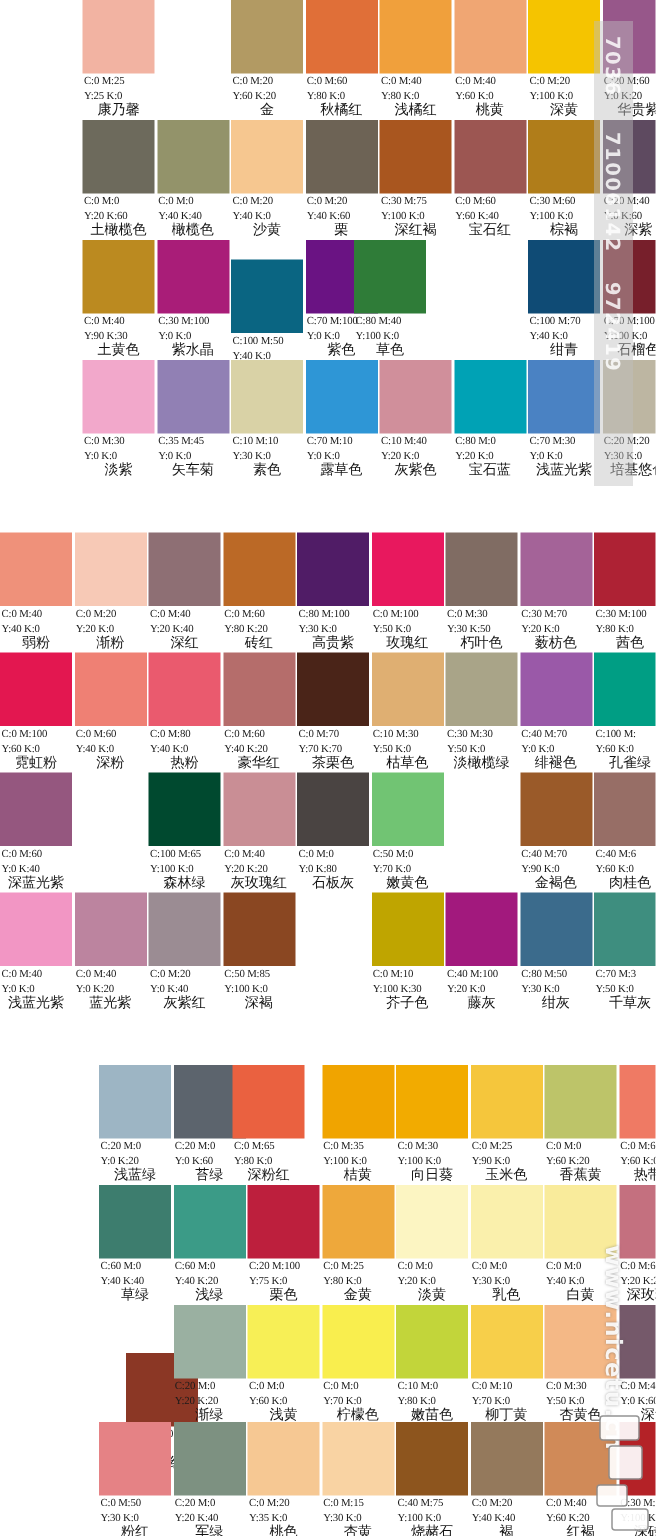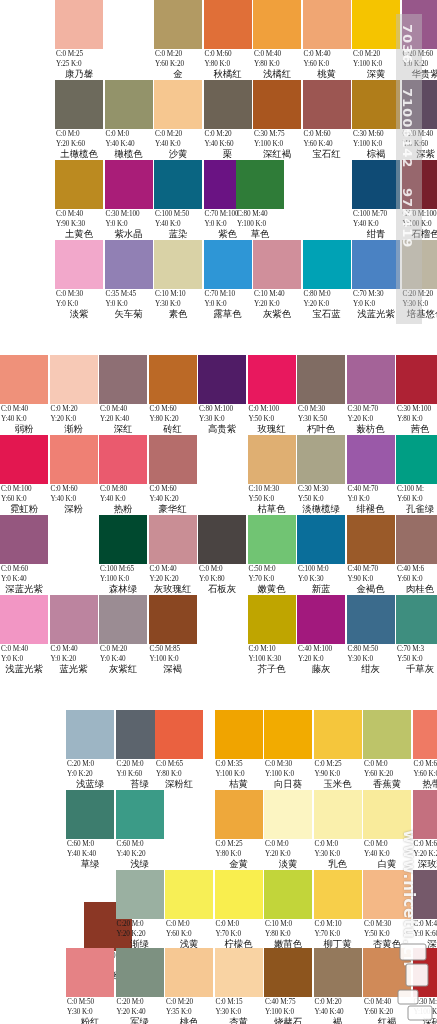--- a/index.html
+++ b/index.html
@@ -219,21 +219,21 @@
           <div class="cmyk">C:0  M:40</div>
           <div class="cmyk">Y:90 K:30</div>
           <div class="cname">土黄色</div>
         </div>
         <div class="cell" style="left: 104.5px;">
           <div class="chip" style="background: rgb(169, 29, 120);"></div>
           <div class="cmyk">C:30 M:100</div>
           <div class="cmyk">Y:0  K:0</div>
           <div class="cname">紫水晶</div>
         </div>
-        <div class="cell" style="left: 154px;">
+        <div class="cell" style="left: 154px; margin-top: 13px;">
           <div class="chip" style="background: rgb(10, 101, 130);"></div>
           <div class="cmyk">C:100 M:50</div>
           <div class="cmyk">Y:40 K:0</div>
           <div class="cname">蓝染</div>
         </div>
         <div class="cell" style="left: 203.5px;">
           <div class="chip" style="background: rgb(106, 19, 131);"></div>
           <div class="cmyk">C:70 M:100</div>
           <div class="cmyk">Y:0  K:0</div>
           <div class="cname">紫色</div>
@@ -384,20 +384,26 @@
           <div class="cmyk">C:0  M:80</div>
           <div class="cmyk">Y:40 K:0</div>
           <div class="cname">热粉</div>
         </div>
         <div class="cell" style="left: 148.5px;">
           <div class="chip" style="background: rgb(181, 109, 107);"></div>
           <div class="cmyk">C:0  M:60</div>
           <div class="cmyk">Y:40 K:20</div>
           <div class="cname">豪华红</div>
         </div>
+        <div class="cell" style="left: 198px;">
+          <div class="chip" style="background: rgb(74, 36, 24);"></div>
+          <div class="cmyk">C:0  M:70</div>
+          <div class="cmyk">Y:70 K:70</div>
+          <div class="cname">茶栗色</div>
+        </div>
         <div class="cell" style="left: 247.5px;">
           <div class="chip" style="background: rgb(223, 175, 114);"></div>
           <div class="cmyk">C:10 M:30</div>
           <div class="cmyk">Y:50 K:0</div>
           <div class="cname">枯草色</div>
         </div>
         <div class="cell" style="left: 297px;">
           <div class="chip" style="background: rgb(169, 164, 136);"></div>
           <div class="cmyk">C:30 M:30</div>
           <div class="cmyk">Y:50 K:0</div>
@@ -439,26 +445,20 @@
           <div class="chip" style="background: rgb(74, 68, 66);"></div>
           <div class="cmyk">C:0  M:0</div>
           <div class="cmyk">Y:0  K:80</div>
           <div class="cname">石板灰</div>
         </div>
         <div class="cell" style="left: 247.5px;">
           <div class="chip" style="background: rgb(113, 196, 115);"></div>
           <div class="cmyk">C:50 M:0</div>
           <div class="cmyk">Y:70 K:0</div>
           <div class="cname">嫩黄色</div>
-        </div>
-        <div class="cell" style="left: 297px;">
-          <div class="chip" style="background: rgb(10, 110, 154);"></div>
-          <div class="cmyk">C:100 M:0</div>
-          <div class="cmyk">Y:0  K:30</div>
-          <div class="cname">新蓝</div>
         </div>
         <div class="cell" style="left: 346.5px;">
           <div class="chip" style="background: rgb(154, 90, 41);"></div>
           <div class="cmyk">C:40 M:70</div>
           <div class="cmyk">Y:90 K:0</div>
           <div class="cname">金褐色</div>
         </div>
         <div class="cell" style="left: 396px;">
           <div class="chip" style="background: rgb(151, 110, 102);"></div>
           <div class="cmyk">C:40 M:6</div>
@@ -574,20 +574,26 @@
           <div class="chip" style="background: rgb(61, 125, 110);"></div>
           <div class="cmyk">C:60 M:0</div>
           <div class="cmyk">Y:40 K:40</div>
           <div class="cname">草绿</div>
         </div>
         <div class="cell" style="left: 115.5px;">
           <div class="chip" style="background: rgb(59, 155, 135);"></div>
           <div class="cmyk">C:60 M:0</div>
           <div class="cmyk">Y:40 K:20</div>
           <div class="cname">浅绿</div>
+        </div>
+        <div class="cell" style="left: 165px;">
+          <div class="chip" style="background: rgb(189, 31, 61);"></div>
+          <div class="cmyk">C:20 M:100</div>
+          <div class="cmyk">Y:75 K:0</div>
+          <div class="cname">栗色</div>
         </div>
         <div class="cell" style="left: 214.5px;">
           <div class="chip" style="background: rgb(238, 168, 59);"></div>
           <div class="cmyk">C:0  M:25</div>
           <div class="cmyk">Y:80 K:0</div>
           <div class="cname">金黄</div>
         </div>
         <div class="cell" style="left: 264px;">
           <div class="chip" style="background: rgb(252, 245, 194);"></div>
           <div class="cmyk">C:0  M:0</div>

